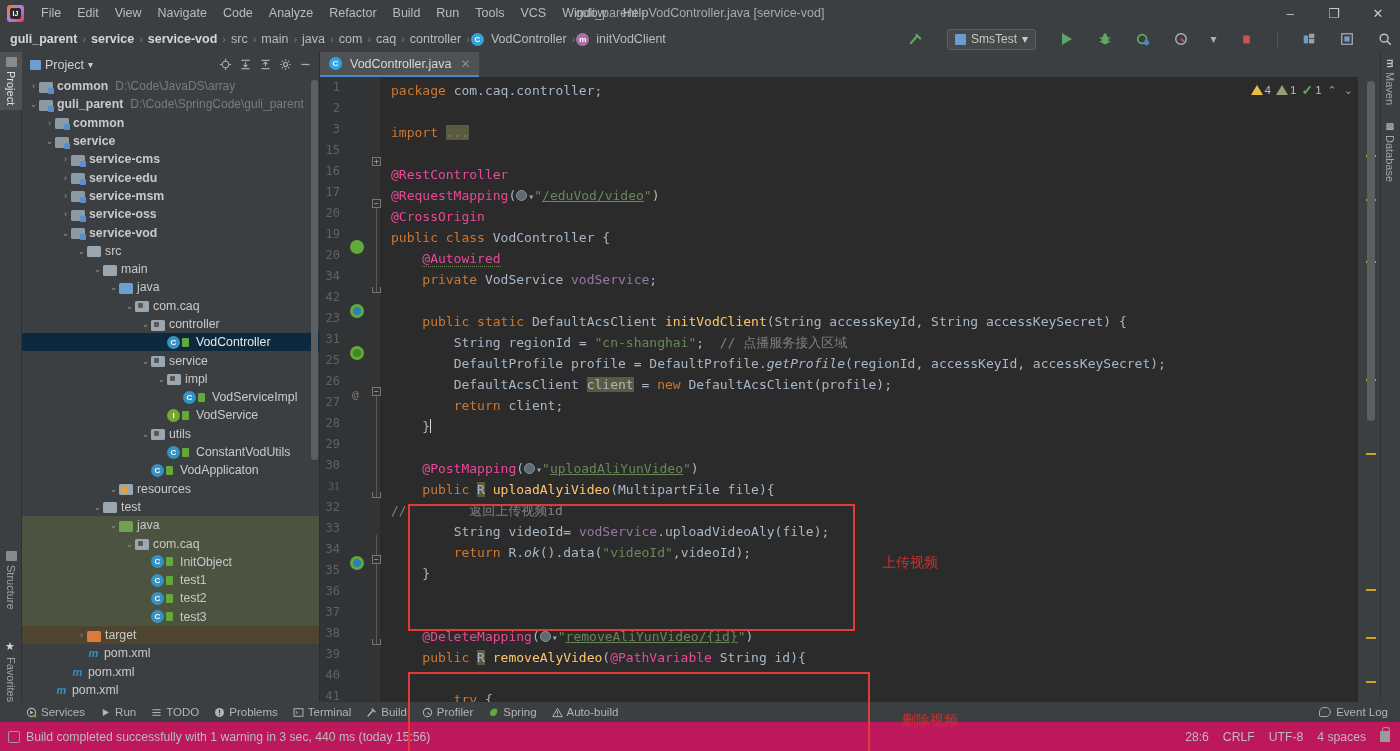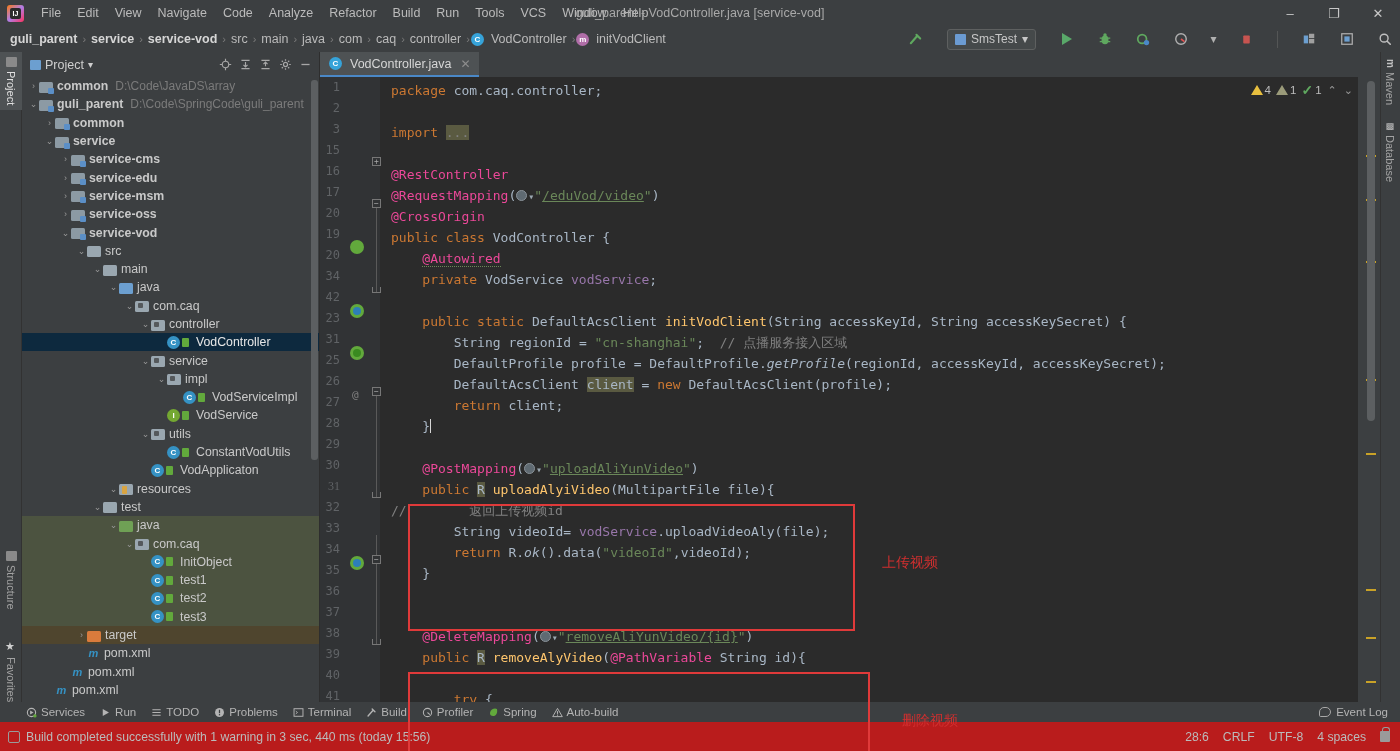--- a/index.html
+++ b/index.html
@@ -287,21 +287,21 @@
     background:#3c3f41; display:flex; align-items:center;
     font-size: 11.5px; color:#b4b4b4; padding-left: 20px; gap: 3px;
   }
   .twbtn {
     display:flex; align-items:center; gap:4px; padding: 2px 6px; border-radius:2px;
   }
   .twico { width:11px; height:11px; flex:none; display:inline-block; }
 
   .statusbar {
     position:absolute; left:0; bottom:0; width:1400px; height:29px;
-    background:#b91c1c; display:flex; align-items:center;
+    background:#be185d; display:flex; align-items:center;
     font-size: 12.2px; color:#bbbbbb; padding-left:8px;
   }
   .sb-right { margin-left:auto; display:flex; align-items:center; gap:14px; padding-right:10px; }
   .sb-ico {
     width:12px;height:12px;border:1px solid #9a9a9a;border-radius:2px;display:inline-block;
     margin-right:6px;
   }
   .lock-ico {
     width:10px;height:11px;background:#9a9a9a;border-radius:1px;display:inline-block;position:relative;
   }

